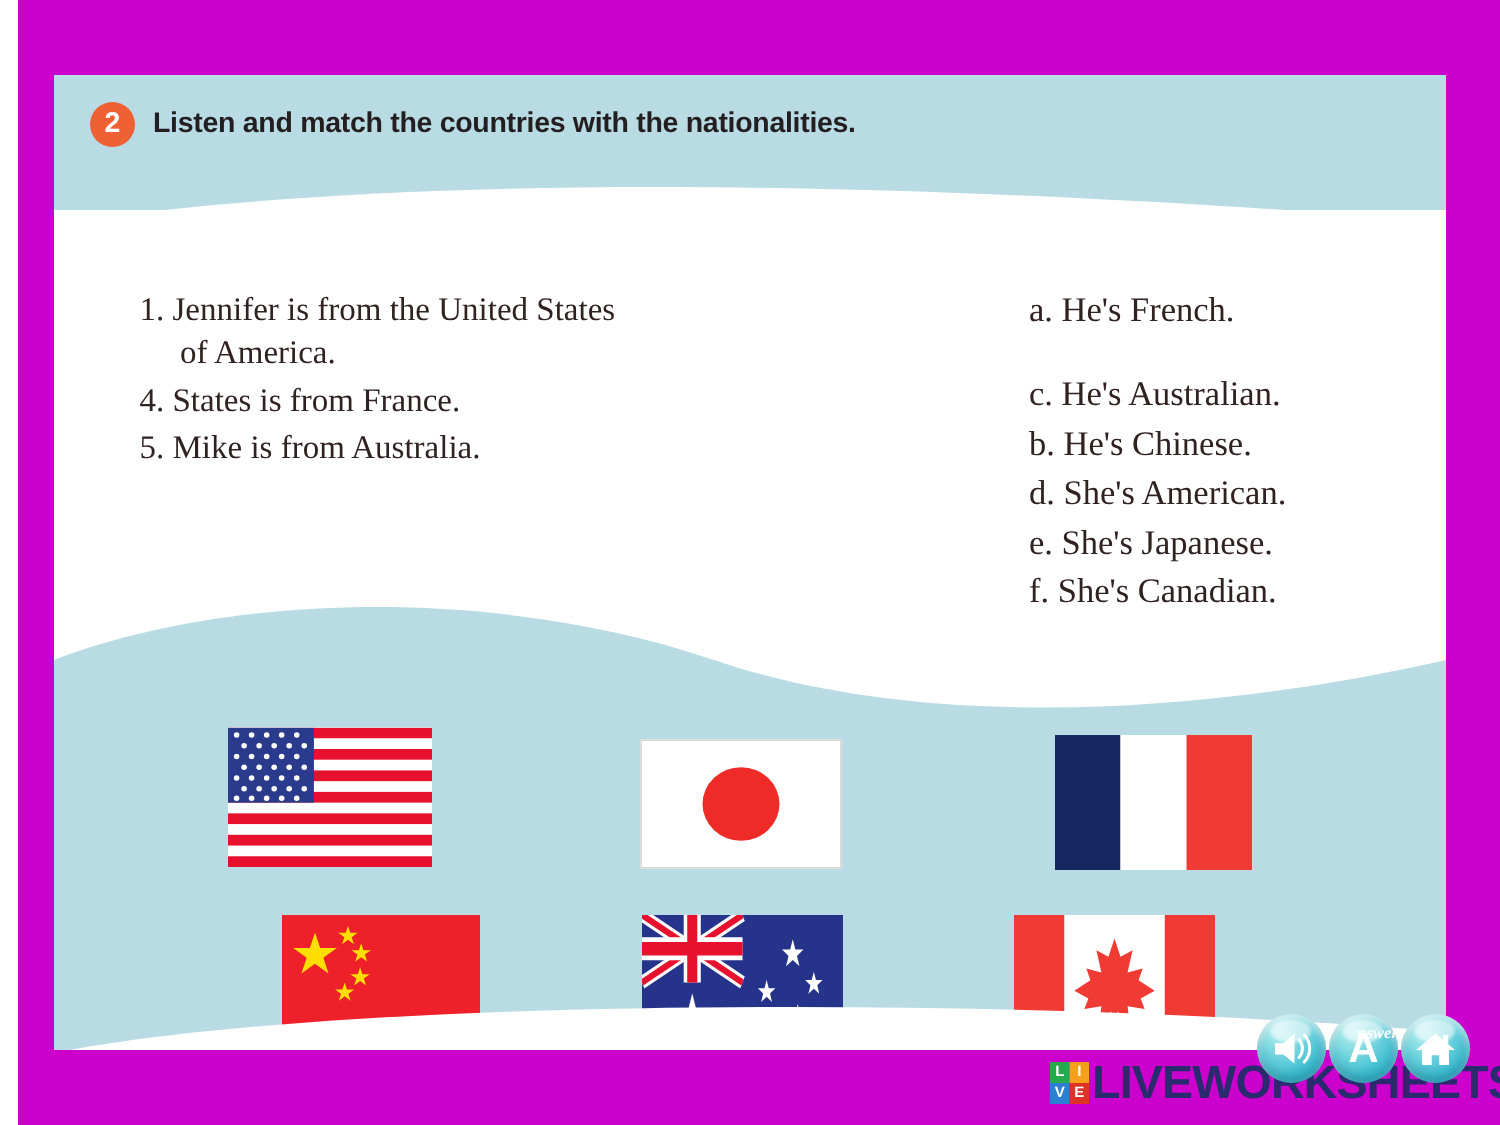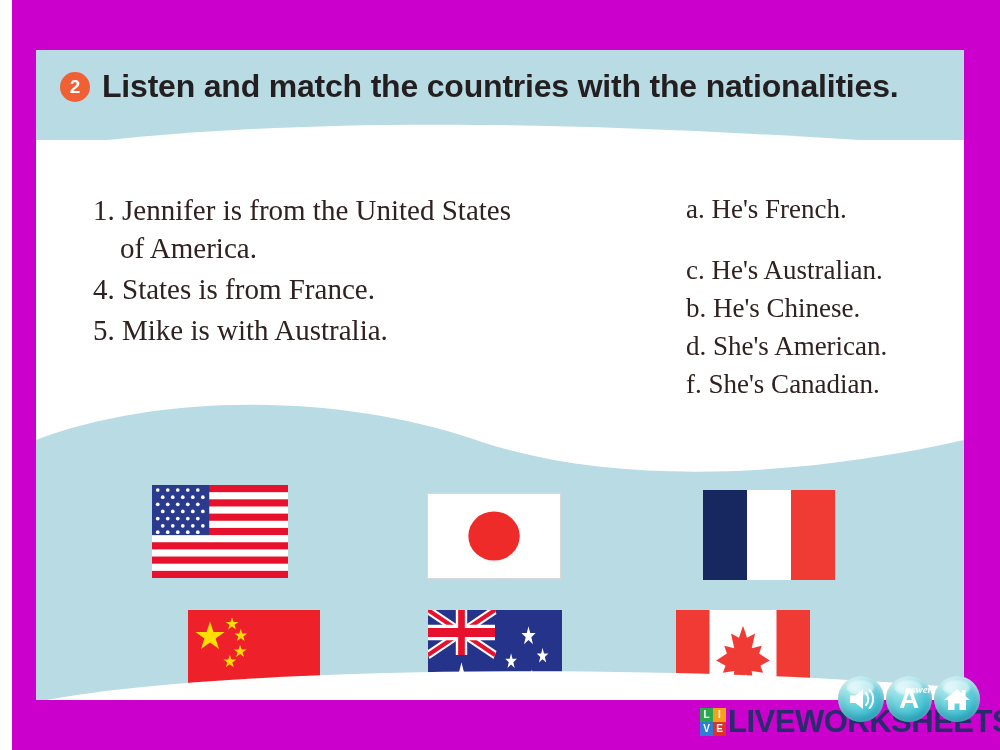--- a/index.html
+++ b/index.html
@@ -55,21 +55,21 @@
     color: #ffffff;
     font-family: "Liberation Sans", sans-serif;
     font-weight: bold;
     font-size: 19px;
     display: flex; align-items: center; justify-content: center;
     flex: none;
   }
   .title-text {
     font-family: "Liberation Sans", sans-serif;
     font-weight: bold;
-    font-size: 32px;
+    font-size: 19px;
     color: #231f20;
     letter-spacing: -0.2px;
     white-space: nowrap;
   }
   
   .card-body {
     position: absolute;
     left: 0; top: 90px;
     width: 928px; height: 560px;
   }
@@ -90,31 +90,31 @@
     left: 57px; top: 52px;
     width: 470px;
   }
   .col-right {
     position: absolute;
     left: 650px; top: 52px;
     width: 260px;
   }
   .q-item {
     font-family: "Liberation Serif", serif;
-    font-size: 29px;
+    font-size: 22px;
     color: #2f2220;
     line-height: 1.31;
     padding-left: 27px;
     text-indent: -27px;
     margin-bottom: 3px;
     white-space: pre-line;
   }
   .a-item {
     font-family: "Liberation Serif", serif;
-    font-size: 27px;
+    font-size: 23px;
     color: #2f2220;
     line-height: 1.30;
     margin-bottom: 3px;
   }
   .a-item.spaced { margin-bottom: 26px; }
   
   .flags {
     position: absolute;
     left: 0; top: 0;
     width: 928px; height: 560px;
@@ -345,28 +345,29 @@
           </svg>
         </div>
       </div>
 
       <div class="columns">
 
         <div class="col-left">
           <div class="q-item"><span>1.</span> <span>Jennifer is from the United States
 of America.</span></div>
           <div class="q-item"><span>4.</span> <span>States is from France.</span></div>
-          <div class="q-item"><span>5.</span> <span>Mike is with Australia.</span></div>
+          <div class="q-item"><span>5.</span> <span>Mike is from Australia.</span></div>
         </div>
 
         <div class="col-right">
           <div class="a-item spaced"><span>a.</span> <span>He's French.</span></div>
           <div class="a-item"><span>c.</span> <span>He's Australian.</span></div>
           <div class="a-item"><span>b.</span> <span>He's Chinese.</span></div>
           <div class="a-item"><span>d.</span> <span>She's American.</span></div>
+          <div class="a-item"><span>e.</span> <span>She's Japanese.</span></div>
           <div class="a-item"><span>f.</span> <span>She's Canadian.</span></div>
         </div>
       </div>
 
       <svg class="bottom-wave" viewBox="0 0 928 46" preserveAspectRatio="none">
         <path d="M0,46 C180,10 620,6 928,32 L928,46 Z" fill="#ffffff"></path>
       </svg>
 
     </div>
   </div>

